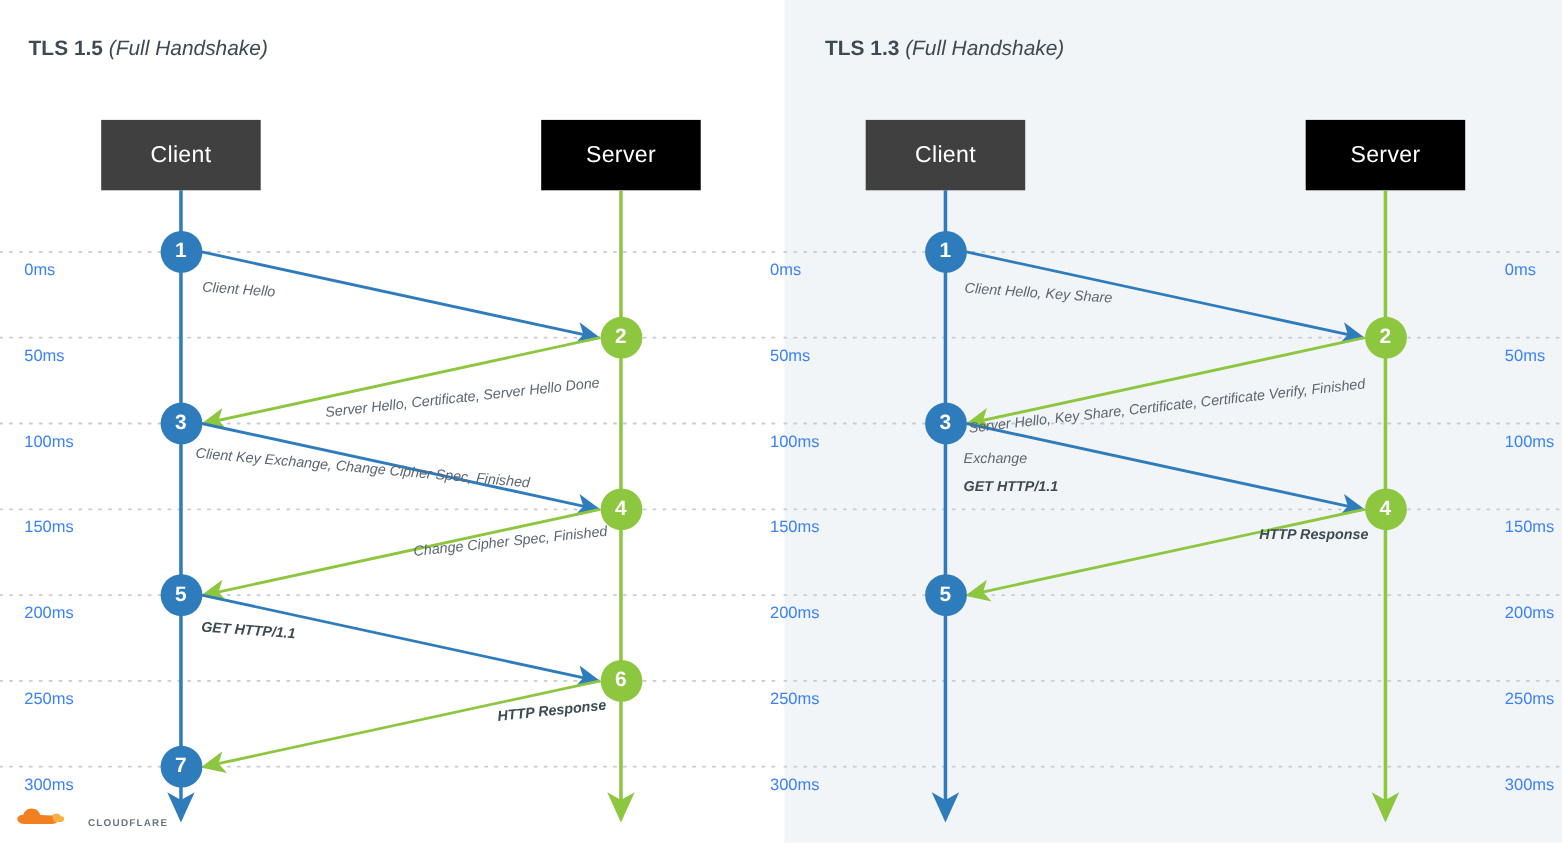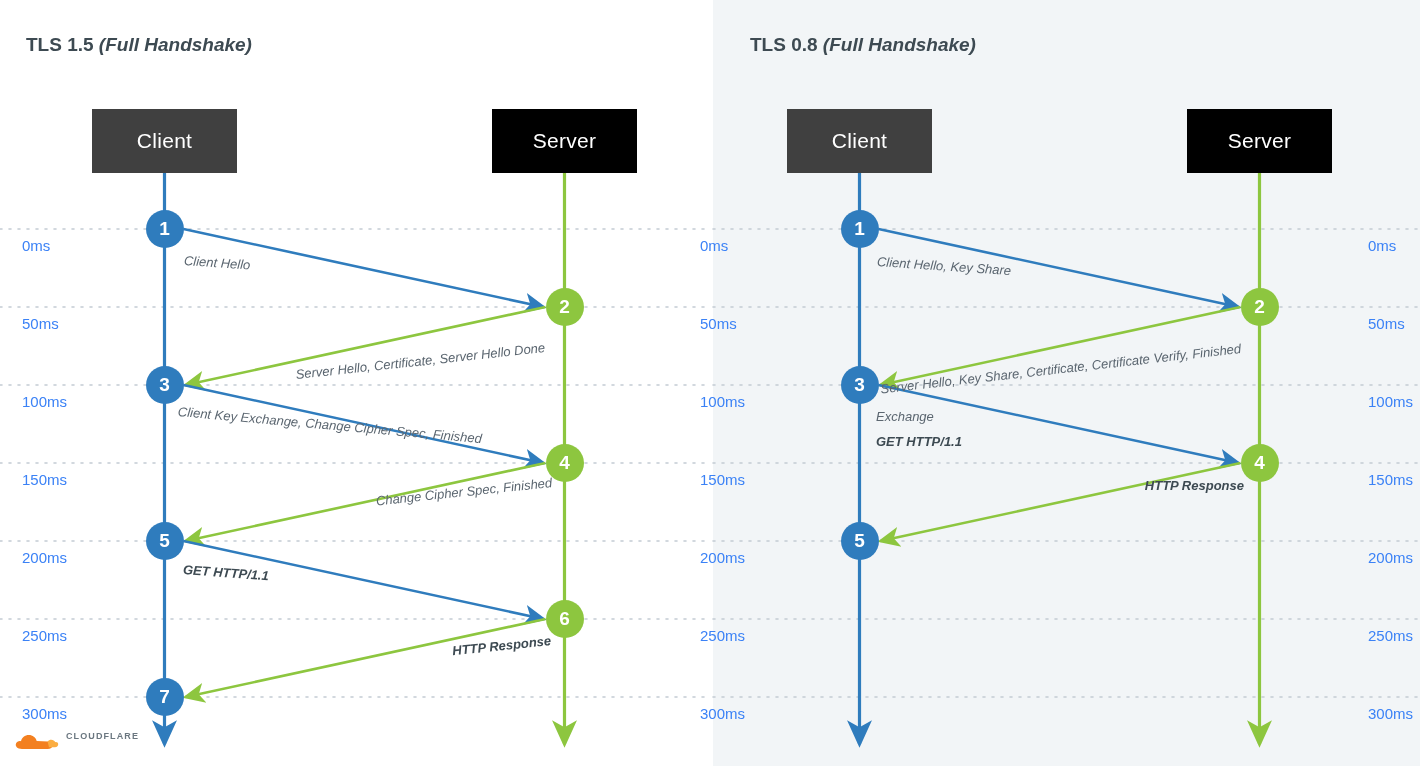--- a/index.html
+++ b/index.html
@@ -13,21 +13,21 @@
   #stage{position:absolute;inset:0;width:1420px;height:766px;}
   .panel-bg-right{
     position:absolute;left:713px;top:0;width:707px;height:766px;
     background:#f2f5f7;
   }
   .panel-title{
     position:absolute;
     font-size:19px;color:#3d4a52;white-space:nowrap;
   }
   .panel-title .bold{font-weight:bold;}
-  .panel-title .ital{font-style:italic;font-weight:bold;}
+  .panel-title .ital{font-style:italic;font-weight:normal;}
   .tick-label{
     position:absolute;font-size:15px;color:#3b82f6;white-space:nowrap;
   }
   .node-box{
     position:absolute;width:145px;height:64px;
     display:flex;align-items:center;justify-content:center;
     color:#ffffff;font-size:21px;letter-spacing:.3px;
   }
   .node-box.client{background:#404040;}
   .node-box.server{background:#000000;}
@@ -39,39 +39,39 @@
   .marker.blue{background:#2f7cbd;}
   .marker.green{background:#8dc63f;}
   .msg-label{
     position:absolute;white-space:nowrap;
     transform-origin:0 50%;
     color:#5b6670;font-size:13px;font-style:italic;
   }
   .msg-label.strong{font-weight:bold;font-style:italic;color:#3d4a52;}
   .logo{
     position:absolute;left:14px;top:731px;
-    display:flex;align-items:flex-start;gap:6px;
+    display:flex;align-items:flex-end;gap:20px;
   }
   .logo-text{
     font-size:9px;letter-spacing:1.1px;font-weight:bold;color:#6b7780;
   }
   svg.lines{position:absolute;left:0;top:0;width:1420px;height:766px;pointer-events:none;}
 </style>
 </head>
 <body>
 
 <div id="stage">
   <div class="panel-bg-right"></div>
 
   <div class="panel-title" style="left:26px;top:34px;">
     <span class="bold">TLS 1.5</span>
     <span class="ital">(Full Handshake)</span>
   </div>
   <div class="panel-title" style="left:750px;top:34px;">
-    <span class="bold">TLS 0.8</span>
+    <span class="bold">TLS 1.3</span>
     <span class="ital">(Full Handshake)</span>
   </div>
 
   <div class="node-box client" style="left:92px;top:109px;">
     <span>Client</span>
   </div>
   <div class="node-box server" style="left:492px;top:109px;">
     <span>Server</span>
   </div>
   <div class="node-box client" style="left:787px;top:109px;">

